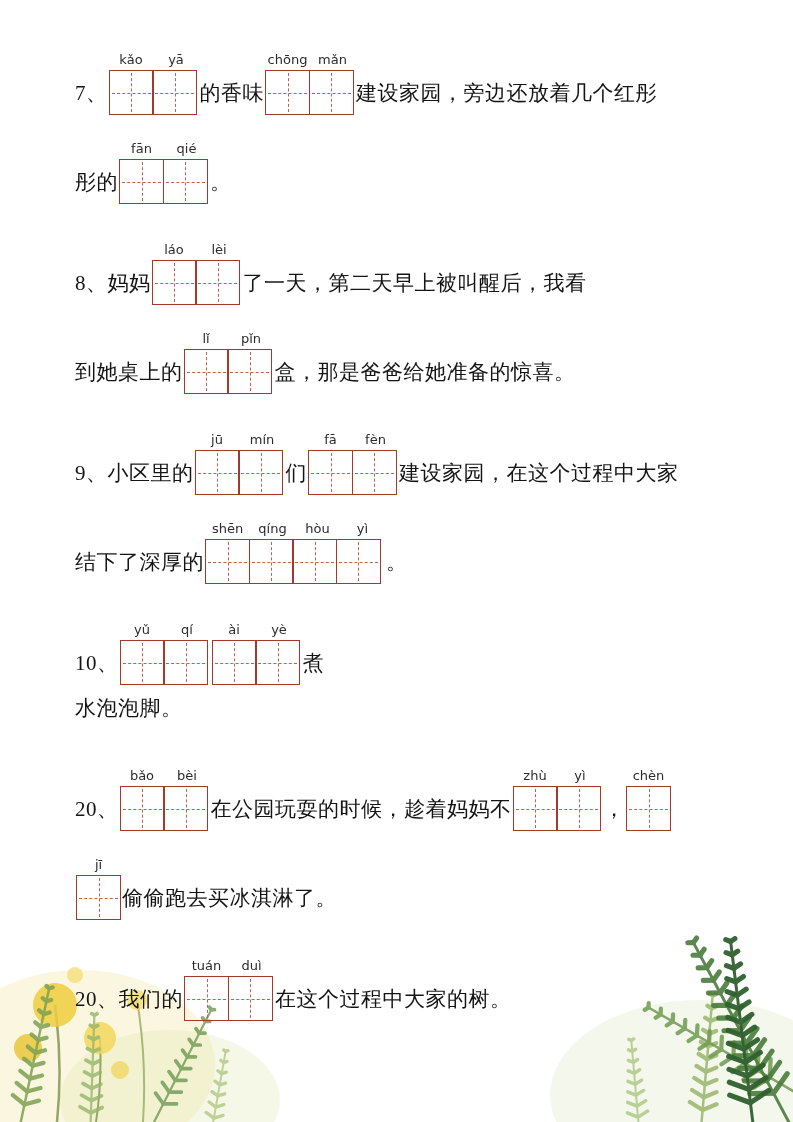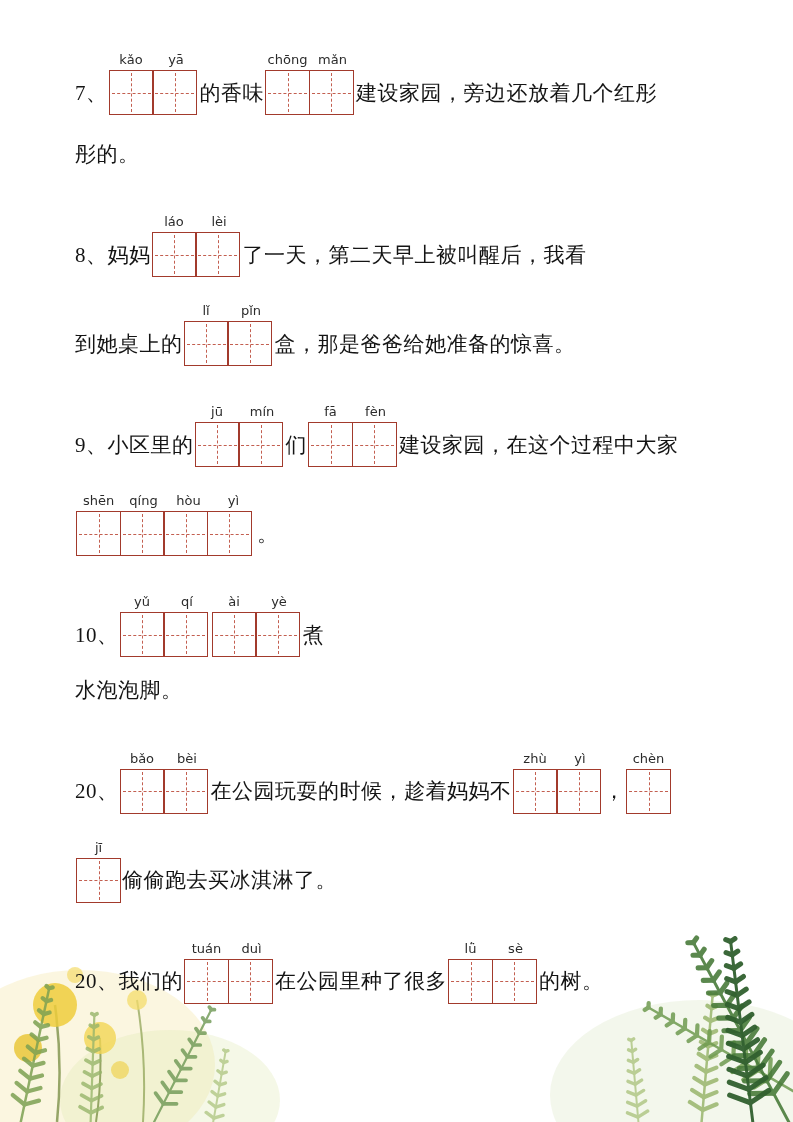--- a/index.html
+++ b/index.html
@@ -23,21 +23,21 @@
   .worksheet{
     position:relative;z-index:1;
     padding:52px 36px 0 75px;
   }
   .ws-line{
     display:flex;align-items:flex-end;flex-wrap:nowrap;
     margin-top:26px;
   }
   .ws-line:first-child{margin-top:0;}
   .ws-line.item-start{margin-top:38px;}
-  .ws-line.text-only{margin-top:20px;}
+  .ws-line.text-only{margin-top:10px;}
   .ws-text{
     font-size:21px;color:var(--ink);
     line-height:1.25;letter-spacing:0.5px;
     padding-bottom:9px;white-space:nowrap;
   }
   .box-group{display:inline-flex;flex-direction:column;margin:0 1px;}
   .pinyin-row{display:flex;margin-bottom:2px;}
   .pinyin-syllable{
     width:45px;text-align:center;
     font-family:"DejaVu Sans","Liberation Sans",sans-serif;
@@ -309,20 +309,30 @@
         </span>
         <span class="box-row">
           <span class="writing-box"></span>
           <span class="writing-box"></span>
         </span>
       </span>
       <span class="ws-text">建设家园，旁边还放着几个红彤</span>
     </div>
     <div class="ws-line">
       <span class="ws-text">彤的</span>
+      <span class="box-group">
+        <span class="pinyin-row">
+          <span class="pinyin-syllable">fān</span>
+          <span class="pinyin-syllable">qié</span>
+        </span>
+        <span class="box-row">
+          <span class="writing-box"></span>
+          <span class="writing-box"></span>
+        </span>
+      </span>
       <span class="ws-text">。</span>
     </div>
     <div class="ws-line item-start">
       <span class="ws-text ws-number">8、</span>
       <span class="ws-text">妈妈</span>
       <span class="box-group">
         <span class="pinyin-row">
           <span class="pinyin-syllable">láo</span>
           <span class="pinyin-syllable">lèi</span>
         </span>
@@ -368,20 +378,21 @@
           <span class="pinyin-syllable">fèn</span>
         </span>
         <span class="box-row">
           <span class="writing-box"></span>
           <span class="writing-box"></span>
         </span>
       </span>
       <span class="ws-text">建设家园，在这个过程中大家</span>
     </div>
     <div class="ws-line">
+      <span class="ws-text">结下了深厚的</span>
       <span class="box-group">
         <span class="pinyin-row">
           <span class="pinyin-syllable">shēn</span>
           <span class="pinyin-syllable">qíng</span>
           <span class="pinyin-syllable">hòu</span>
           <span class="pinyin-syllable">yì</span>
         </span>
         <span class="box-row">
           <span class="writing-box"></span>
           <span class="writing-box"></span>
@@ -468,26 +479,16 @@
       <span class="box-group">
         <span class="pinyin-row">
           <span class="pinyin-syllable">tuán</span>
           <span class="pinyin-syllable">duì</span>
         </span>
         <span class="box-row">
           <span class="writing-box"></span>
           <span class="writing-box"></span>
         </span>
       </span>
-      <span class="ws-text">在公园里种了很多</span>
-      <span class="box-group">
-        <span class="pinyin-row">
-          <span class="pinyin-syllable">lǜ</span>
-          <span class="pinyin-syllable">sè</span>
-        </span>
-        <span class="box-row">
-          <span class="writing-box"></span>
-          <span class="writing-box"></span>
-        </span>
-      </span>
+      <span class="ws-text">在这个过程中大家</span>
       <span class="ws-text">的树。</span>
     </div>
   </div>
 
 </body></html>

